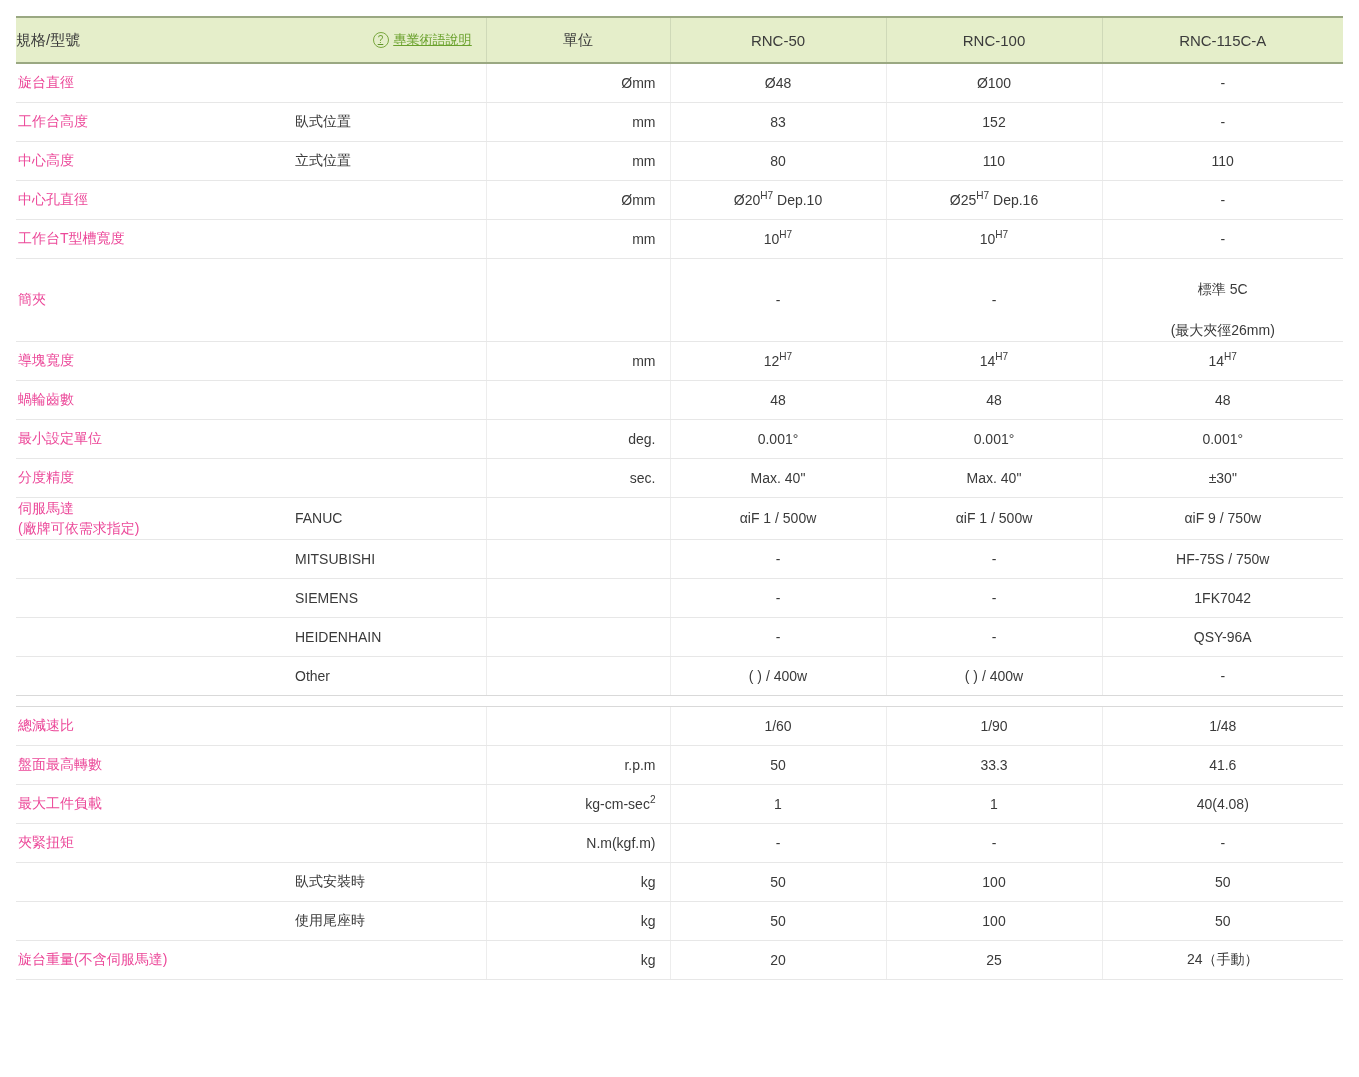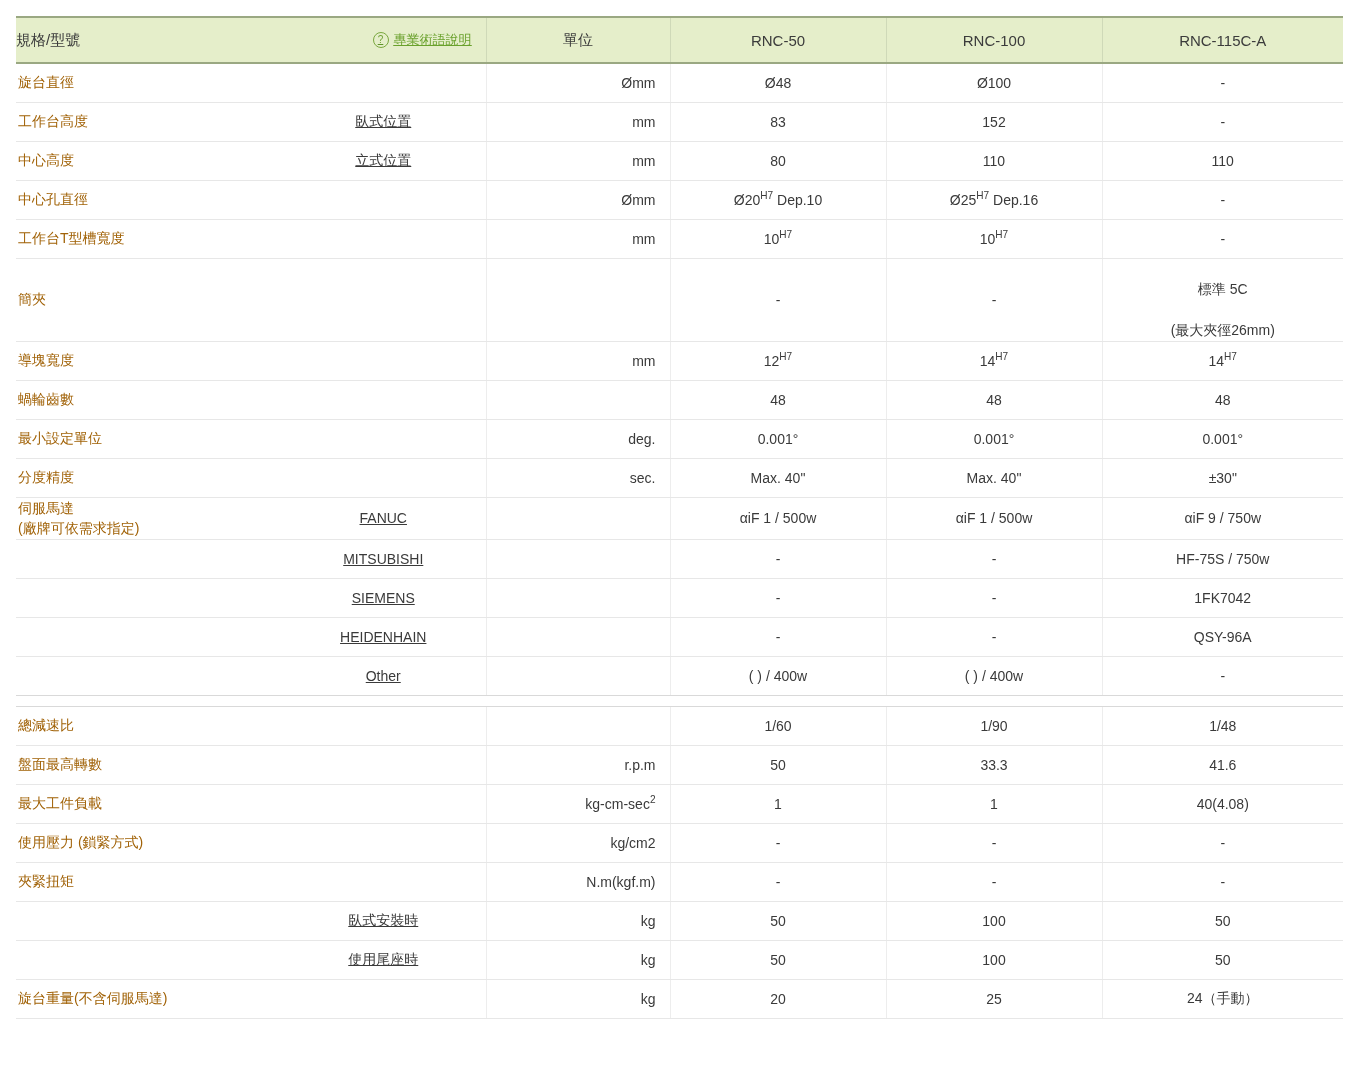--- a/index.html
+++ b/index.html
@@ -97,27 +97,26 @@
     height: 38px;
     vertical-align: middle;
     font-size: 14px;
     color: #3a3a3a;
     background: #ffffff;
   }
   tbody td.name {
     border-left: none;
     text-align: left;
     padding-left: 2px;
-    color: #a16207;
+    color: #ec4899;
   }
   tbody td.sub {
-    text-align: center;
+    text-align: left;
     padding-left: 10px;
     border-left: none;
-    text-decoration: underline;
   }
   tbody td.unit { text-align: right; }
   tbody td.val  { text-align: center; }
 
   tbody tr.tall td { height: 62px; }
 
   .nm-main { display: block; line-height: 1.45; }
   .nm-note { display: block; line-height: 1.45; }
 
   .stack { line-height: 1.5; }
@@ -316,28 +315,20 @@
         </tr>
         <tr>
           <td class="name">最大工件負載</td>
           <td class="sub"></td>
           <td class="unit">kg-cm-sec<sup>2</sup></td>
           <td class="val">1</td>
           <td class="val">1</td>
           <td class="val">40(4.08)</td>
         </tr>
         <tr>
-          <td class="name">使用壓力 (鎖緊方式)</td>
-          <td class="sub"></td>
-          <td class="unit">kg/cm2</td>
-          <td class="val">-</td>
-          <td class="val">-</td>
-          <td class="val">-</td>
-        </tr>
-        <tr>
           <td class="name">夾緊扭矩</td>
           <td class="sub"></td>
           <td class="unit">N.m(kgf.m)</td>
           <td class="val">-</td>
           <td class="val">-</td>
           <td class="val">-</td>
         </tr>
         <tr>
           <td class="name"></td>
           <td class="sub">臥式安裝時</td>

